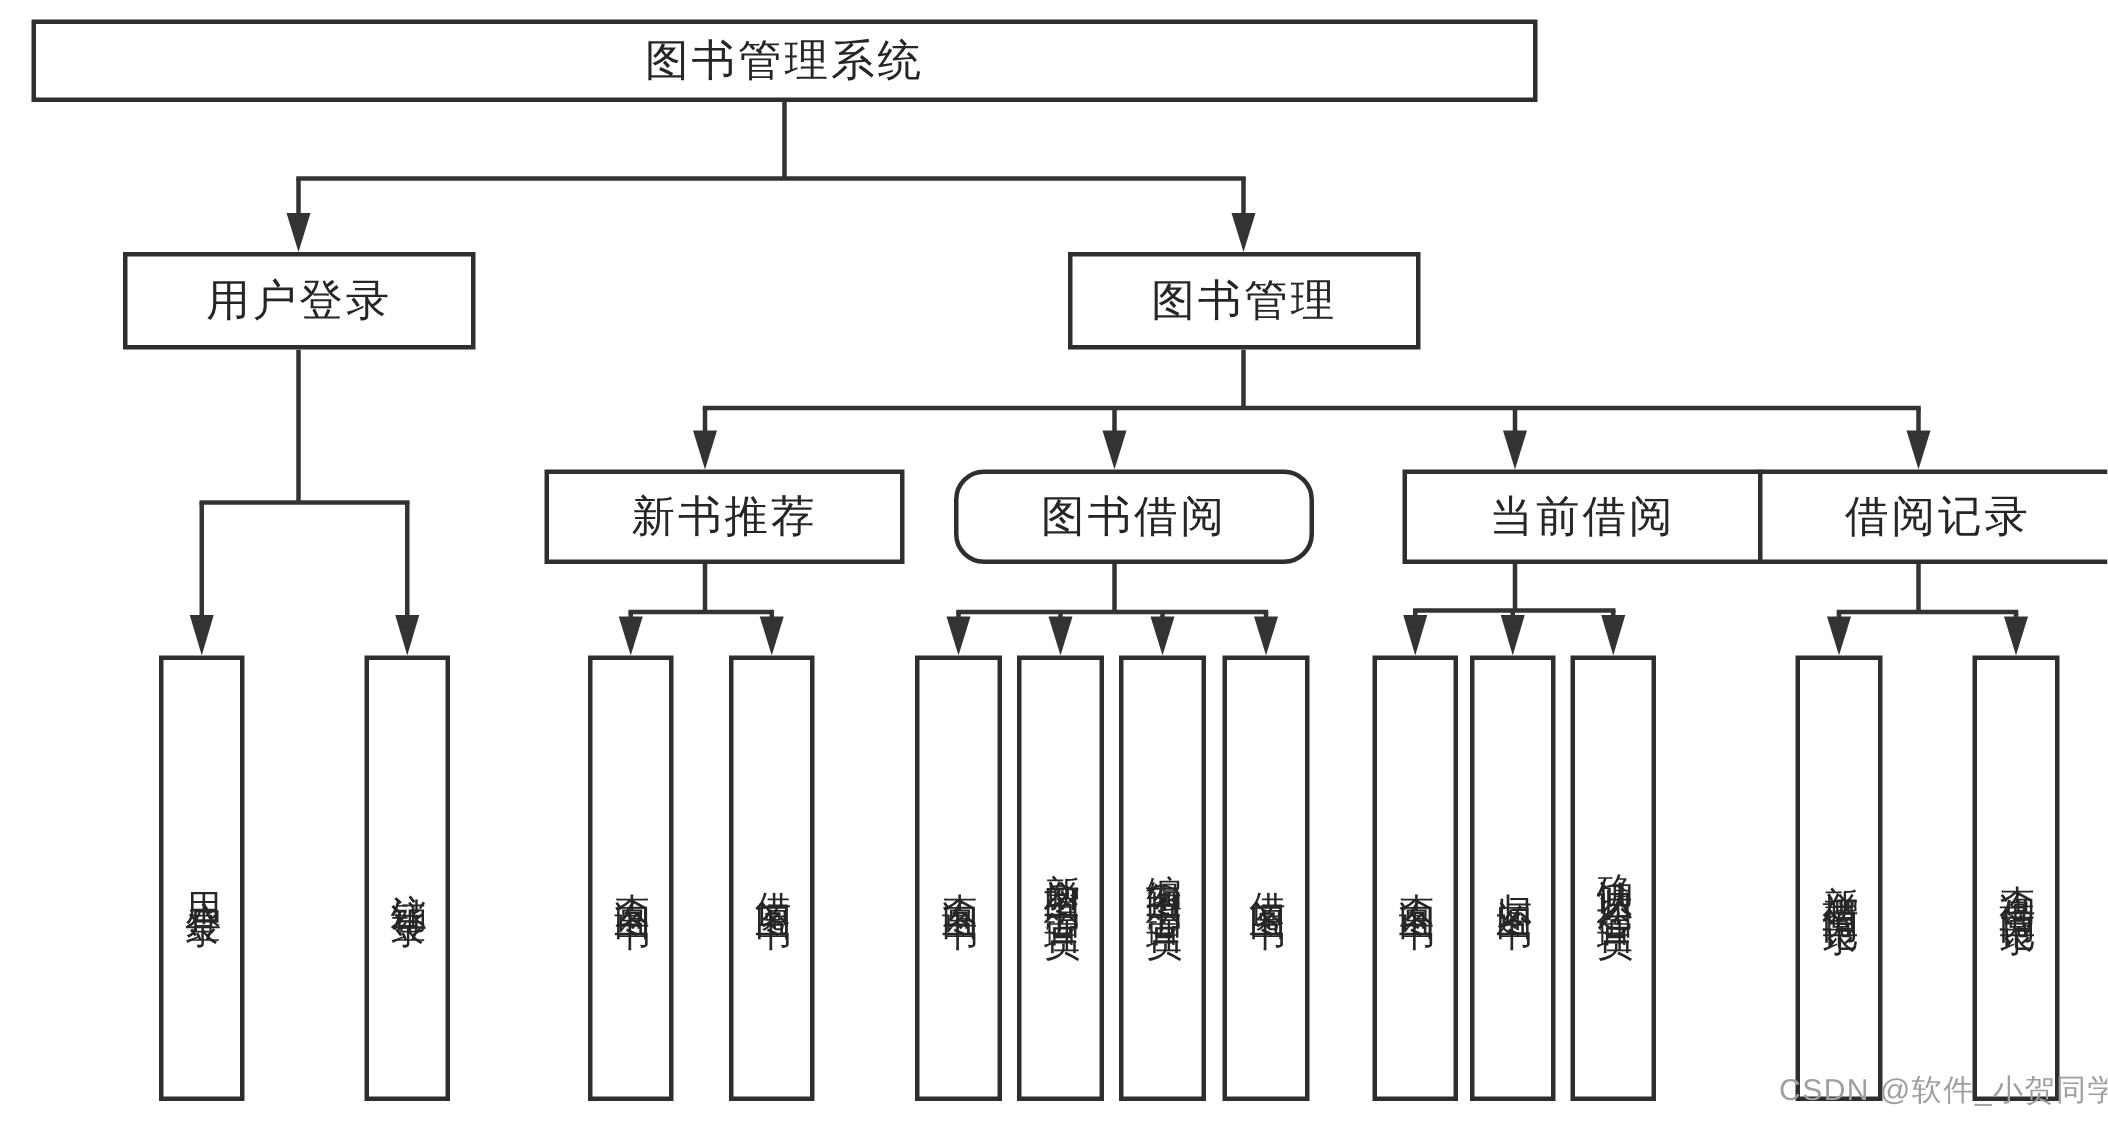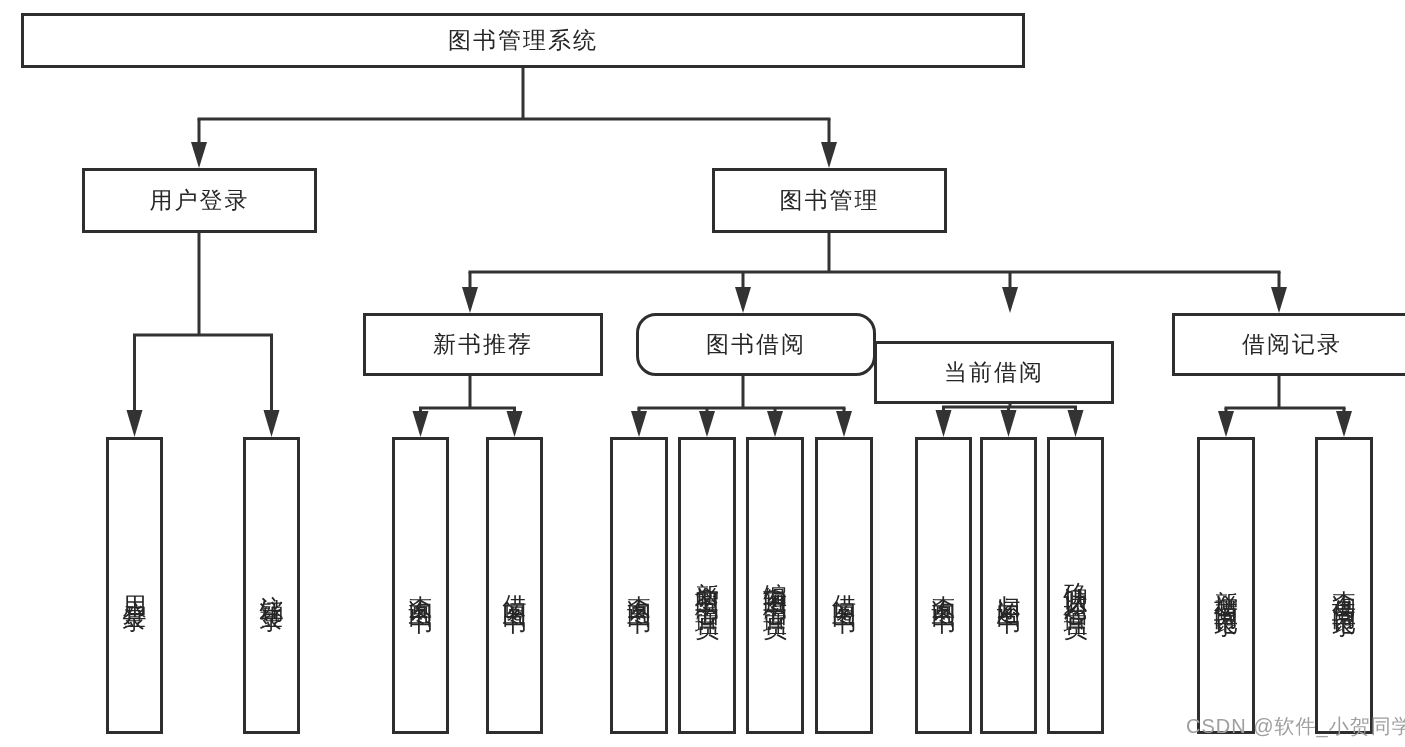--- a/index.html
+++ b/index.html
@@ -29,36 +29,36 @@
   .box {
     position: absolute;
     box-sizing: border-box;
     background: var(--background);
     border: 3px solid var(--border);
     display: flex;
     align-items: center;
     justify-content: center;
     text-align: center;
   }
-  .h-box { font-size: 23px; letter-spacing: 2px; }
+  .h-box { font-size: 29px; letter-spacing: 2px; }
   .v-box {
     writing-mode: vertical-rl;
     text-orientation: mixed;
     font-size: 24px;
     letter-spacing: 5px;
     line-height: 1;
   }
   
   .root-box  { left: 21px;  top: 13px;  width: 1004px; height: 55px; }
   .l2-a      { left: 82px;  top: 168px; width: 235px;  height: 65px; }
   .l2-b      { left: 712px; top: 168px; width: 235px;  height: 65px; font-family: Liberation Serif, serif; }
   .l3        { top: 313px; height: 63px; width: 240px; }
   .l3-1 { left: 363px; }
   .l3-2 { left: 636px; border-radius: 20px; }
-  .l3-3 { left: 874px; margin-top: 28px; }
+  .l3-3 { left: 935px; }
   .l3-4 { left: 1172px; justify-content: center; }
   .leaf { top: 437px; height: 297px; width: 57px; }
   .leaf-a1 { left: 106px; }
   .leaf-a2 { left: 243px; }
   .leaf-b1 { left: 392px; }
   .leaf-b2 { left: 486px; }
   .leaf-c1 { left: 610px; width: 58px; }
   .leaf-c2 { left: 678px; width: 58px; }
   .leaf-c3 { left: 746px; width: 58px; }
   .leaf-c4 { left: 815px; width: 58px; }

